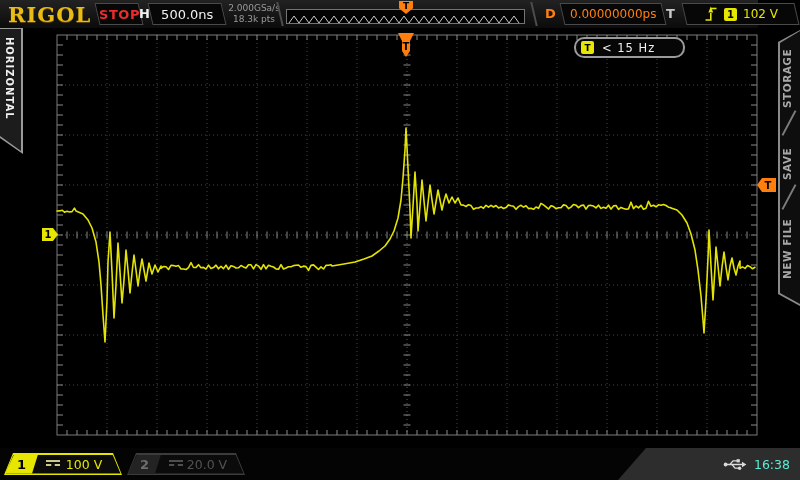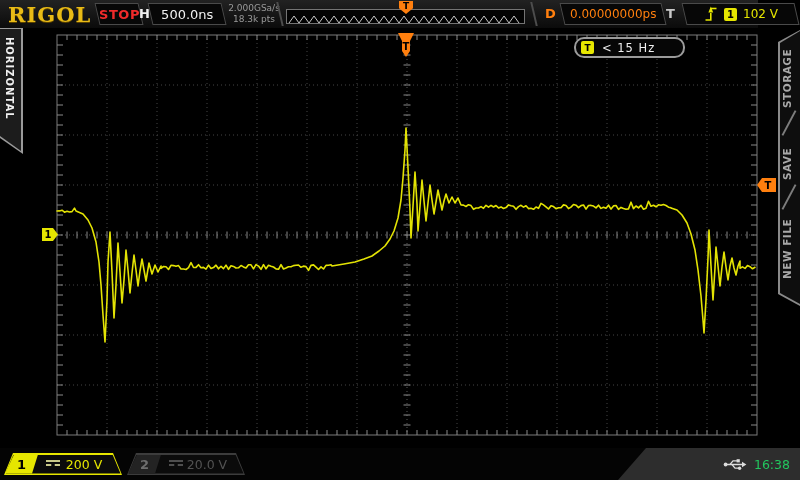--- a/index.html
+++ b/index.html
@@ -78,21 +78,21 @@
   .dc-icon i{display:block;height:0;border-top:2px solid}
   .dc-icon em{display:block;height:0;margin-top:2px;border-top:2px dashed}
   .ch1 .dc-icon i,.ch1 .dc-icon em{border-color:#c9c98a}
   .ch2 .dc-icon i,.ch2 .dc-icon em{border-color:#4e4e4e}
   .ch-scale{position:absolute;left:52px;right:10px;top:0;bottom:0;display:flex;align-items:center;
             justify-content:center;font-size:12.5px}
   .ch1 .ch-scale{color:#e6e600}.ch2 .ch-scale{color:#525252}
   .br-panel{position:absolute;left:618px;top:0;width:182px;height:32px;background:#2d2d2d;
             clip-path:polygon(28px 0,100% 0,100% 100%,0 100%);
             display:flex;align-items:center;justify-content:flex-end;padding-right:10px;gap:7px}
-  .clock{color:#22c55e;font-size:12.5px}
+  .clock{color:#5eead4;font-size:12.5px}
 </style>
 </head>
 <body>
 
 <div id="screen">
 
   <div id="plot-bg"></div>
 
   <svg id="scope-svg" viewBox="0 0 800 480">
     <g id="grid">
@@ -519,21 +519,21 @@
 
   <div id="bottombar">
     <div class="ch ch1">
       <div class="border"></div>
       <div class="bg"></div>
       <div class="ch-num">1</div>
       <span class="dc-icon">
           <i></i>
           <em></em>
         </span>
-      <span class="ch-scale">200 V</span>
+      <span class="ch-scale">100 V</span>
     </div>
     <div class="ch ch2">
       <div class="border"></div>
       <div class="bg"></div>
       <div class="ch-num">2</div>
       <span class="dc-icon">
           <i></i>
           <em></em>
         </span>
       <span class="ch-scale">20.0 V</span>

